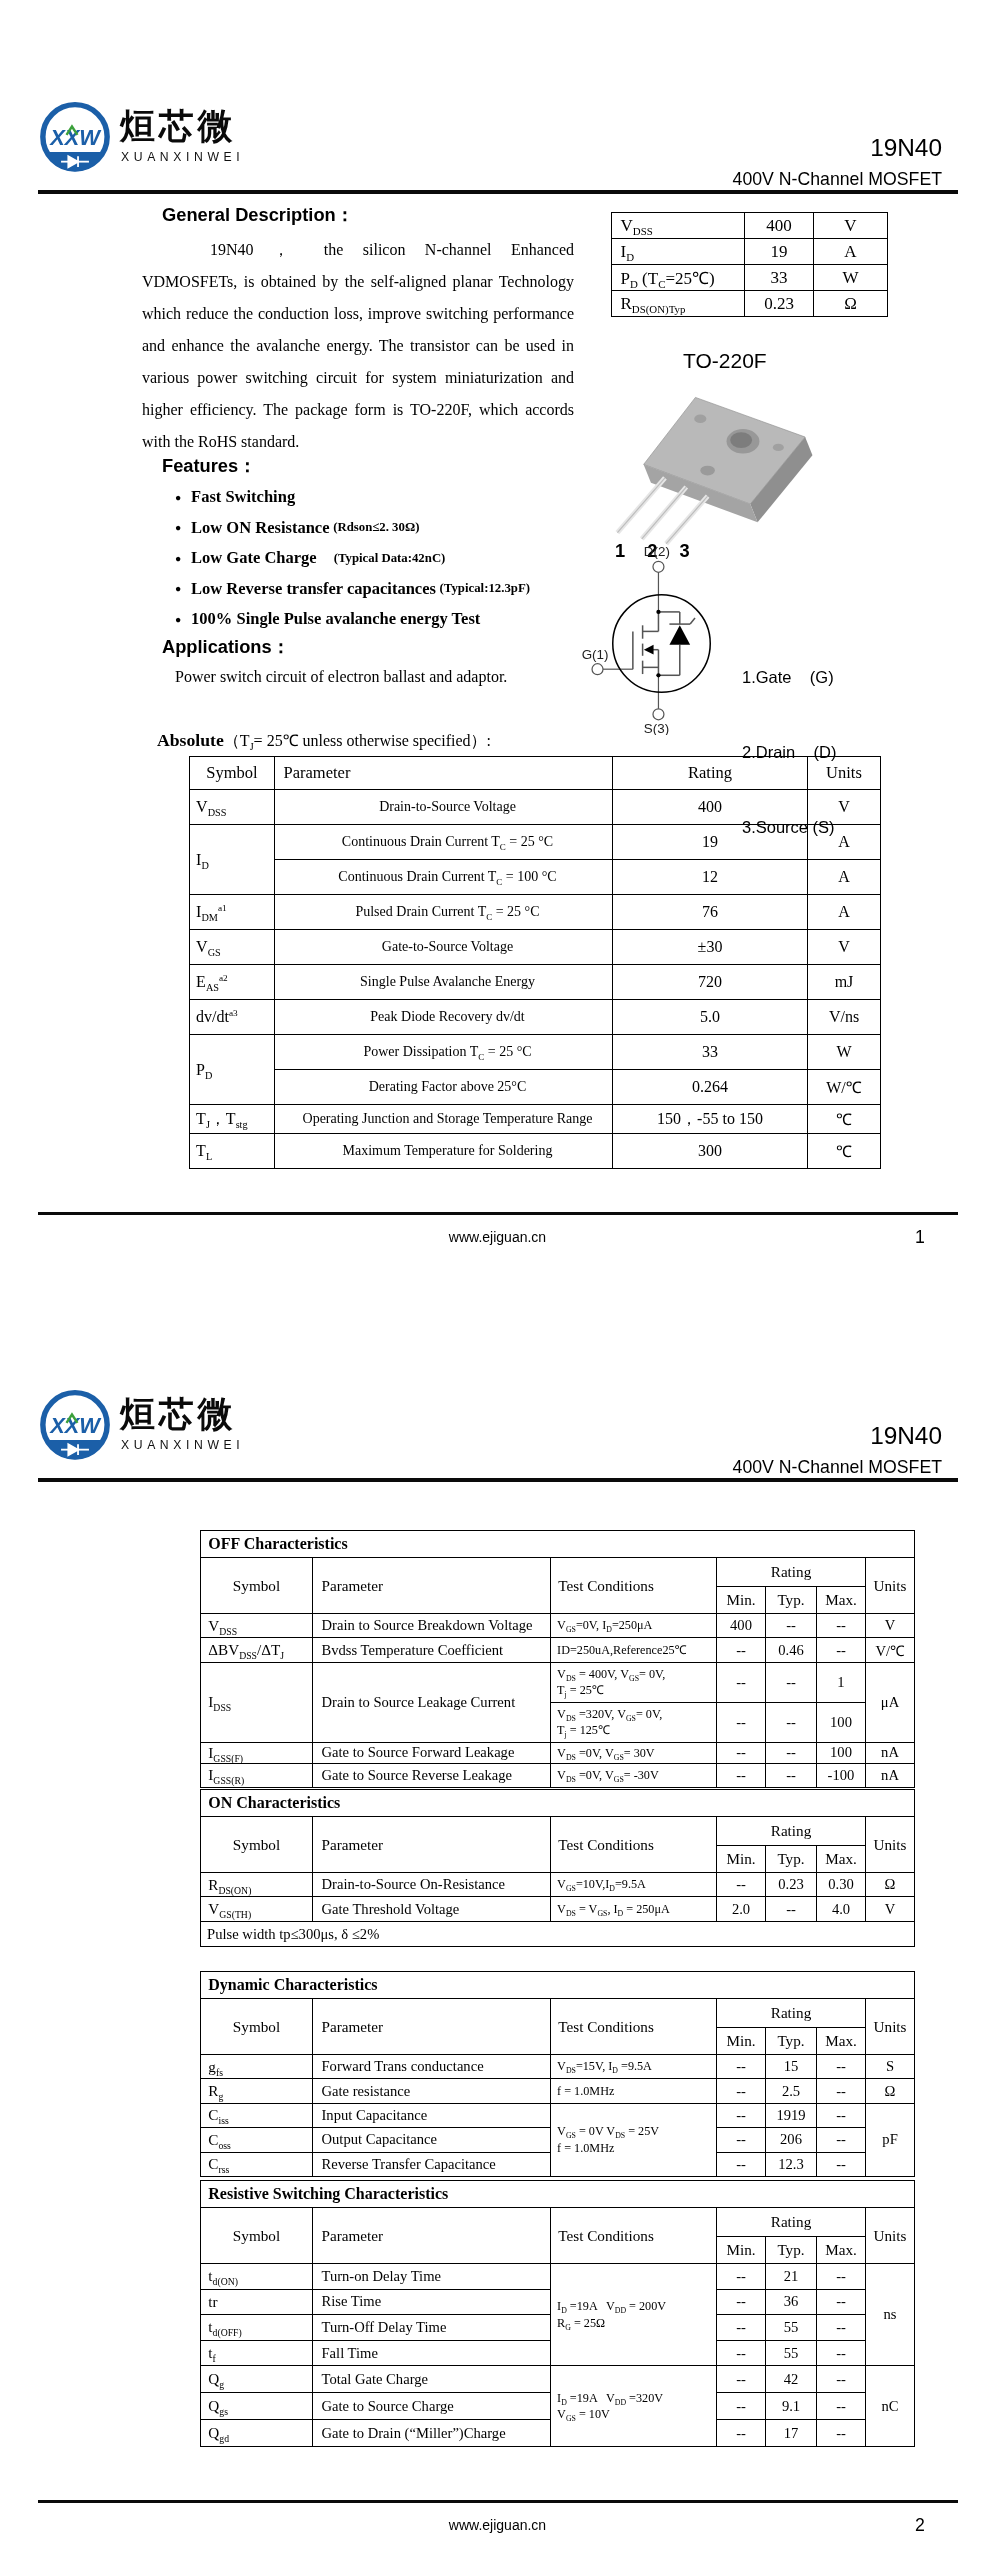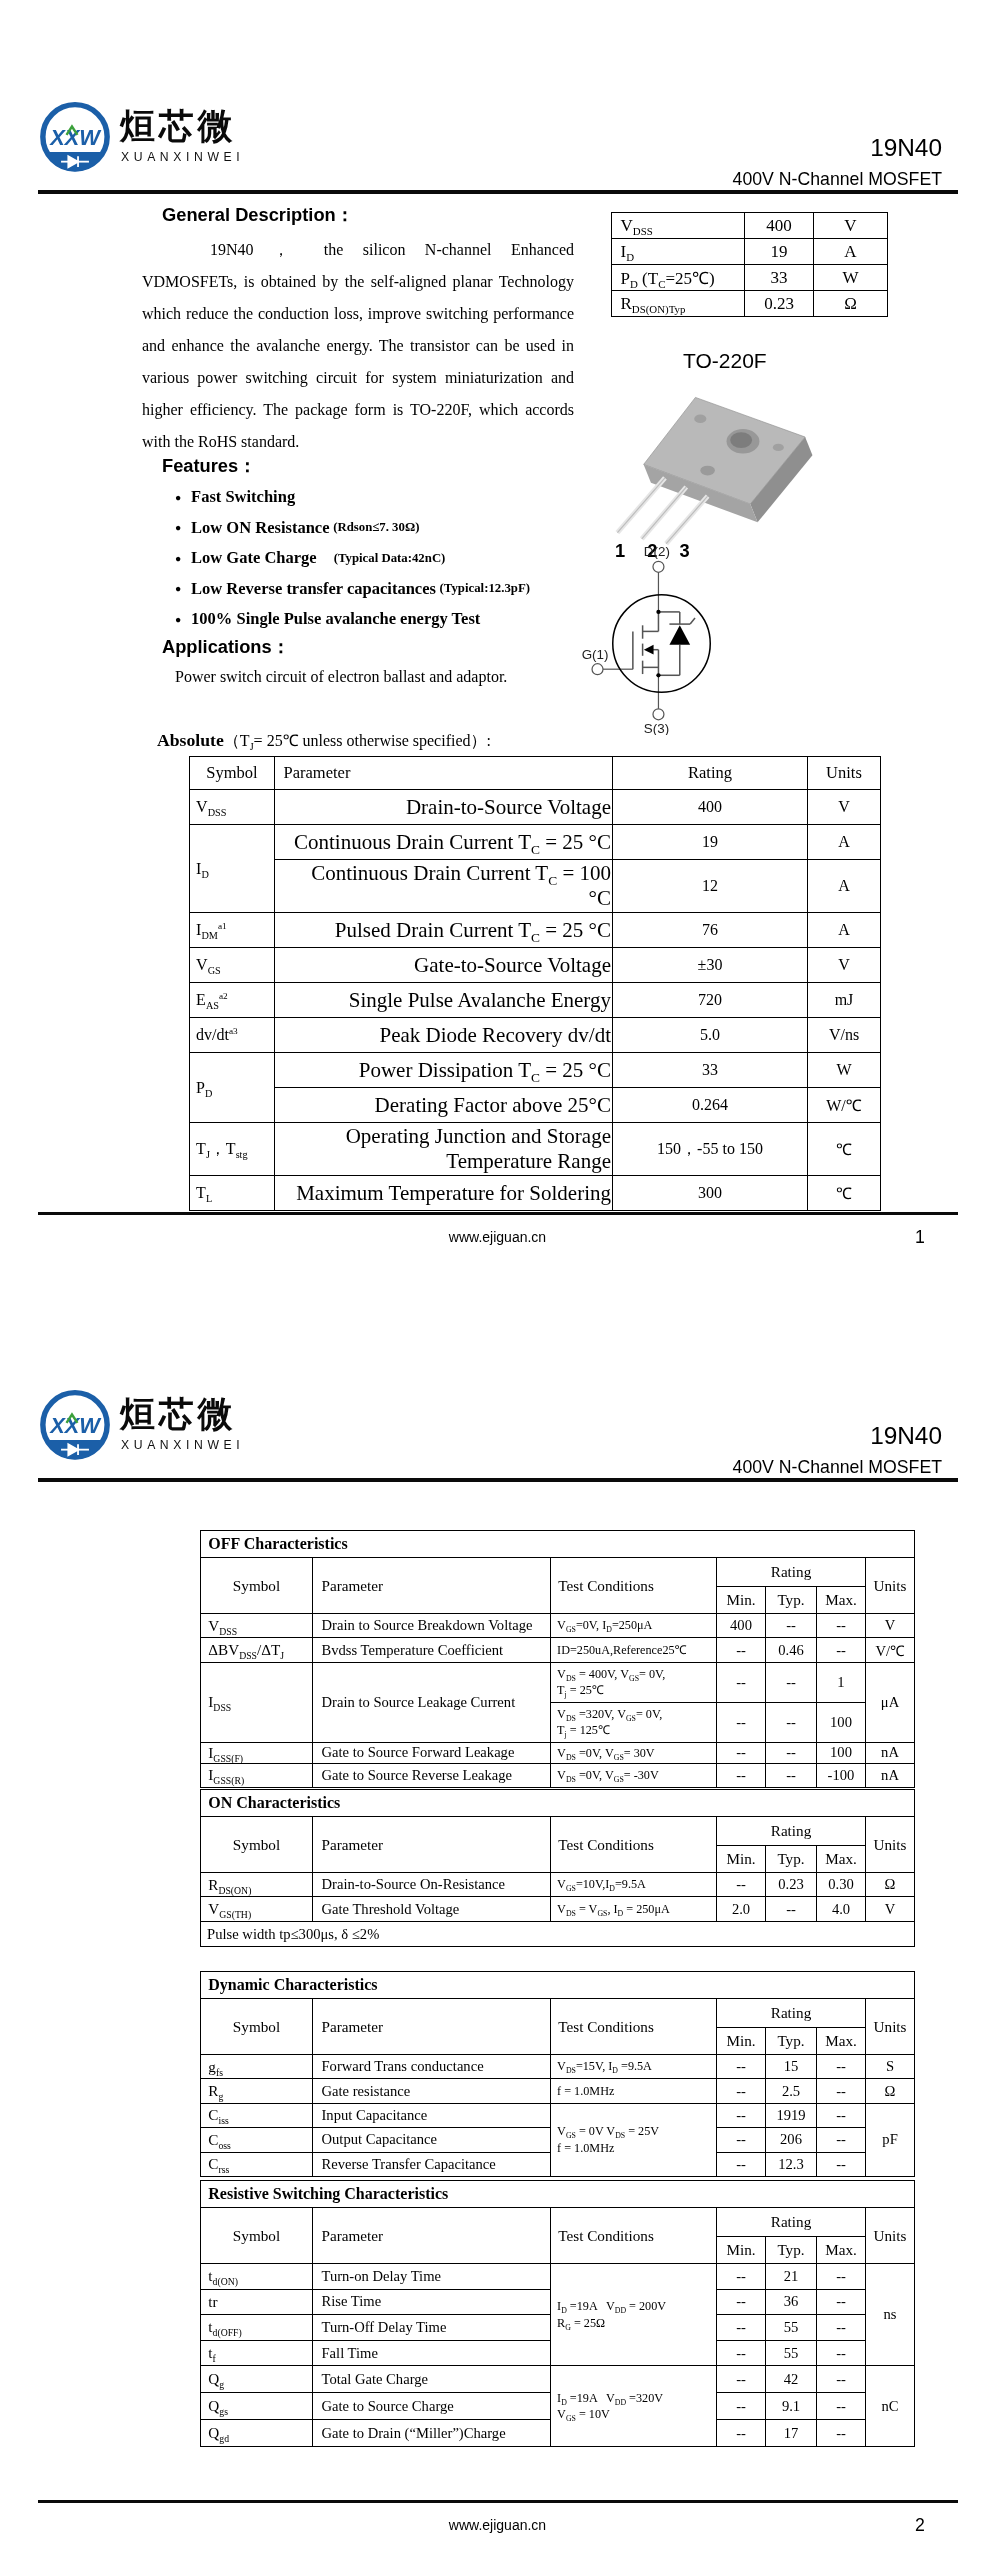--- a/index.html
+++ b/index.html
@@ -46,21 +46,21 @@
   .data-tbl .par{font-size:14.6px;text-align:left;padding-left:8.5px;}
   .data-tbl .tc{font-size:12.2px;text-align:left;padding-left:6.1px;white-space:pre-wrap;line-height:1.35;}
   .data-tbl .num{font-size:14.6px;text-align:center;}
   .data-tbl .unt{font-size:14.6px;text-align:center;}
   .data-tbl .note{font-size:14.6px;text-align:left;padding-left:6.1px;}
 
   .abs-tbl{border:1.8px solid #000;}
   .abs-tbl th{font-size:16.5px;}
   .abs-tbl td{font-size:16px;}
   .abs-tbl .sym{text-align:left;padding-left:6.1px;}
-  .abs-tbl .par{font-size:21px;text-align:right;padding-left:9px;}
+  .abs-tbl .par{font-size:14px;text-align:center;padding-left:9px;}
   .abs-tbl .rat,.abs-tbl .unt{text-align:center;}
   .abs-tbl td{border-top-width:1.8px;border-bottom-width:1.8px;}
   .abs-tbl .sub td{border-top-width:1.2px;}
 
   sub{font-size:64%;line-height:0;}
   sup{font-size:58%;line-height:0;vertical-align:super;}
 
   .pkg-title{font-size:21px;font-family:"Liberation Sans",sans-serif;}
   .legend{font-family:"Liberation Sans",sans-serif;font-size:16.5px;line-height:25px;white-space:pre;}
   .footer-url{font-size:14px;font-family:"Liberation Sans",sans-serif;}
@@ -172,32 +172,37 @@
         <line x1="165" y1="222" x2="130" y2="222"></line>
         <line x1="148" y1="138" x2="182" y2="138"></line>
         <line x1="182" y1="138" x2="190" y2="128"></line>
       </g>
       <polygon points="106,180 122,172 122,188" fill="#000"></polygon>
       <polygon points="148,172 182,172 165,140" fill="#000"></polygon>
       <circle cx="130" cy="118" r="3.5" fill="#000"></circle>
       <circle cx="130" cy="222" r="3.5" fill="#000"></circle>
     </svg>
 
+    <div class="abs legend" style="left:742px;top:615px;">
+      <div>1.Gate    (G)</div>
+      <div>2.Drain    (D)</div>
+      <div>3.Source (S)</div>
+    </div>
 
     <div class="abs h-serif" style="left:142px;top:453px;">Features：</div>
     <div class="abs" style="left:175px;top:482px;width:403px;">
       <div class="feat-item">
         <span class="bullet">●</span>
         <span class="feat-main">Fast Switching</span>
         <span class="feat-note"></span>
       </div>
       <div class="feat-item">
         <span class="bullet">●</span>
         <span class="feat-main">Low ON Resistance</span>
-        <span class="feat-note">(Rdson≤7. 30Ω)</span>
+        <span class="feat-note">(Rdson≤2. 30Ω)</span>
       </div>
       <div class="feat-item">
         <span class="bullet">●</span>
         <span class="feat-main">Low Gate Charge</span>
         <span class="feat-note" style="margin-left:17px;">(Typical Data:42nC)</span>
       </div>
       <div class="feat-item">
         <span class="bullet">●</span>
         <span class="feat-main">Low Reverse transfer capacitances</span>
         <span class="feat-note">(Typical:12.3pF)</span>

